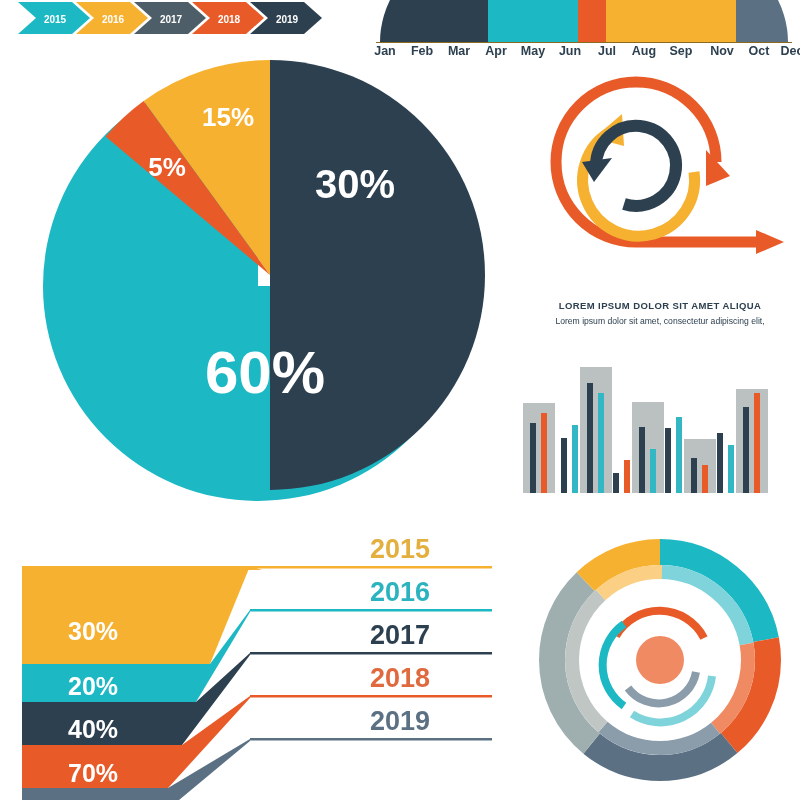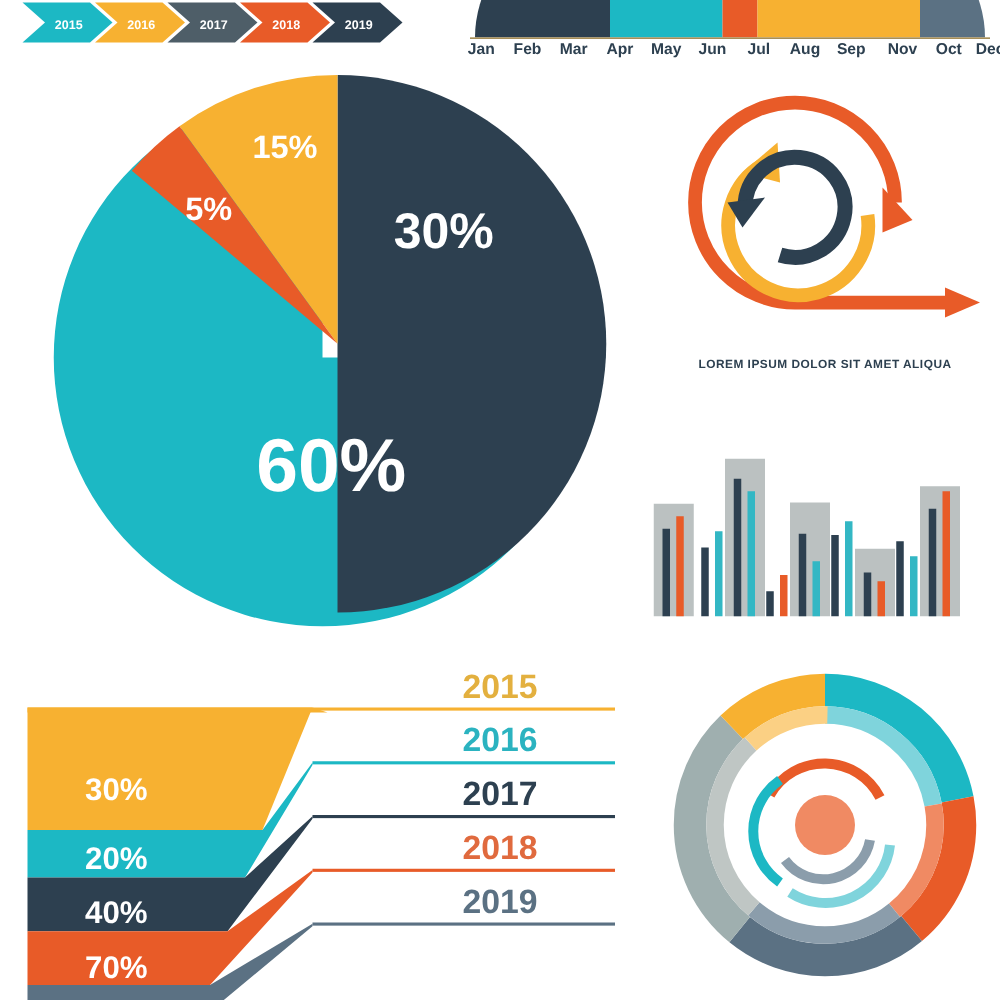--- a/index.html
+++ b/index.html
@@ -4,31 +4,31 @@
 <style>
   html,body{margin:0;padding:0;background:#ffffff;}
   body{width:800px;height:800px;position:relative;overflow:hidden;
        font-family:"Liberation Sans","DejaVu Sans",sans-serif;color:#2d4050;}
   .abs{position:absolute;}
   svg{display:block;overflow:visible;}
   .lbl{fill:#ffffff;font-weight:bold;}
   
   #timeline{left:0;top:0;width:330px;height:40px;}
   
-  #months{left:368px;top:0;width:432px;height:46px;}
+  #months{left:368px;top:12px;width:432px;height:46px;}
   .mon-label{font-size:12.5px;font-weight:bold;fill:#2d4050;}
   
   #pie{left:0px;top:48px;width:520px;height:470px;}
   .pie-val-lg{font-size:54px;}
   .pie-val-md{font-size:30px;}
   .pie-val-sm{font-size:26px;}
   
   #cycle{left:520px;top:80px;width:280px;height:200px;}
   
-  #cycle-caption{left:520px;top:286px;width:280px;text-align:center;}
+  #cycle-caption{left:520px;top:300px;width:280px;text-align:center;}
   #cycle-caption .head{font-size:9.5px;font-weight:bold;letter-spacing:.4px;
       color:#2d4050;margin:0 0 4px 0;}
   #cycle-caption .body{font-size:8.6px;line-height:1.45;color:#2d4050;margin:0;}
   
   #bars{left:515px;top:355px;width:285px;height:145px;}
   
   #ribbon{left:0px;top:530px;width:510px;height:270px;}
   .rib-pct{font-size:25px;font-weight:bold;fill:#ffffff;}
   .yr{font-size:27px;font-weight:bold;}
   
@@ -127,20 +127,21 @@
 
     <g>
       <path d="M76,86 A40,40 0 1 1 104,124" fill="none" stroke="#2D4050" stroke-width="12"></path>
       <polygon points="62,82 92,78 74,102" fill="#2D4050"></polygon>
     </g>
   </svg>
 </div>
 
 <div class="abs" id="cycle-caption">
   <p class="head">LOREM IPSUM DOLOR SIT AMET ALIQUA</p>
+  <p class="body">Lorem ipsum dolor sit amet, consectetur adipiscing elit,</p>
 </div>
 
 <div class="abs" id="bars">
   <svg width="285" height="145" viewBox="0 0 285 145">
     <g>
       <rect x="8" y="48" width="32" height="90" fill="#BBC1C1"></rect>
       <rect x="15" y="68" width="6" height="70" fill="#2D4050"></rect>
       <rect x="26" y="58" width="6" height="80" fill="#E85B28"></rect>
     </g>
     <g>

